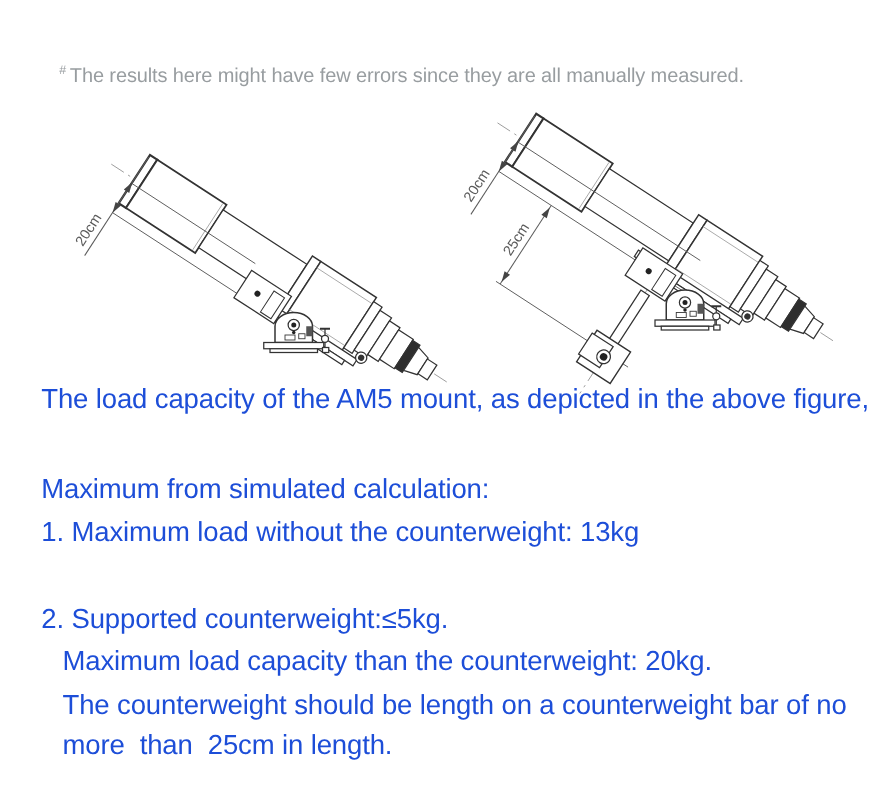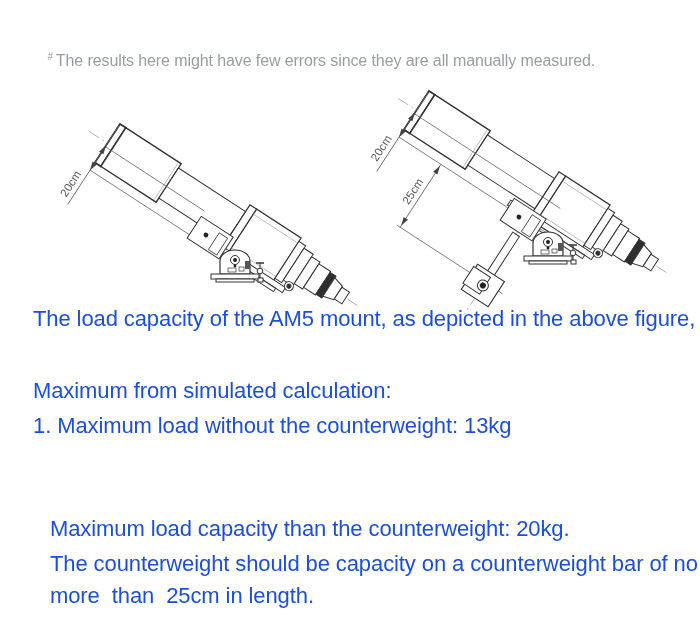--- a/index.html
+++ b/index.html
@@ -116,17 +116,18 @@
         <circle cx="0" cy="59" r="3" fill="#222"></circle>
       </g>
       <use href="#mount" transform="translate(533,232)"></use>
     </g>
   </svg>
   </div>
 
   <div class="txt" style="left:33px;top:308px;">The load capacity of the AM5 mount, as depicted in the above figure,</div>
   <div class="txt" style="left:33px;top:380px;">Maximum from simulated calculation:</div>
   <div class="txt" style="left:33px;top:415px;">1. Maximum load without the counterweight: 13kg</div>
+  <div class="txt" style="left:33px;top:484px;">2. Supported counterweight:≤5kg.</div>
   <div class="txt" style="left:50px;top:518px;">Maximum load capacity than the counterweight: 20kg.</div>
-  <div class="txt" style="left:50px;top:553px;">The counterweight should be capacity on a counterweight bar of no</div>
+  <div class="txt" style="left:50px;top:553px;">The counterweight should be length on a counterweight bar of no</div>
   <div class="txt" style="left:50px;top:585px;">more  than  25cm in length.</div>
 
 </div>
 
 </body></html>

